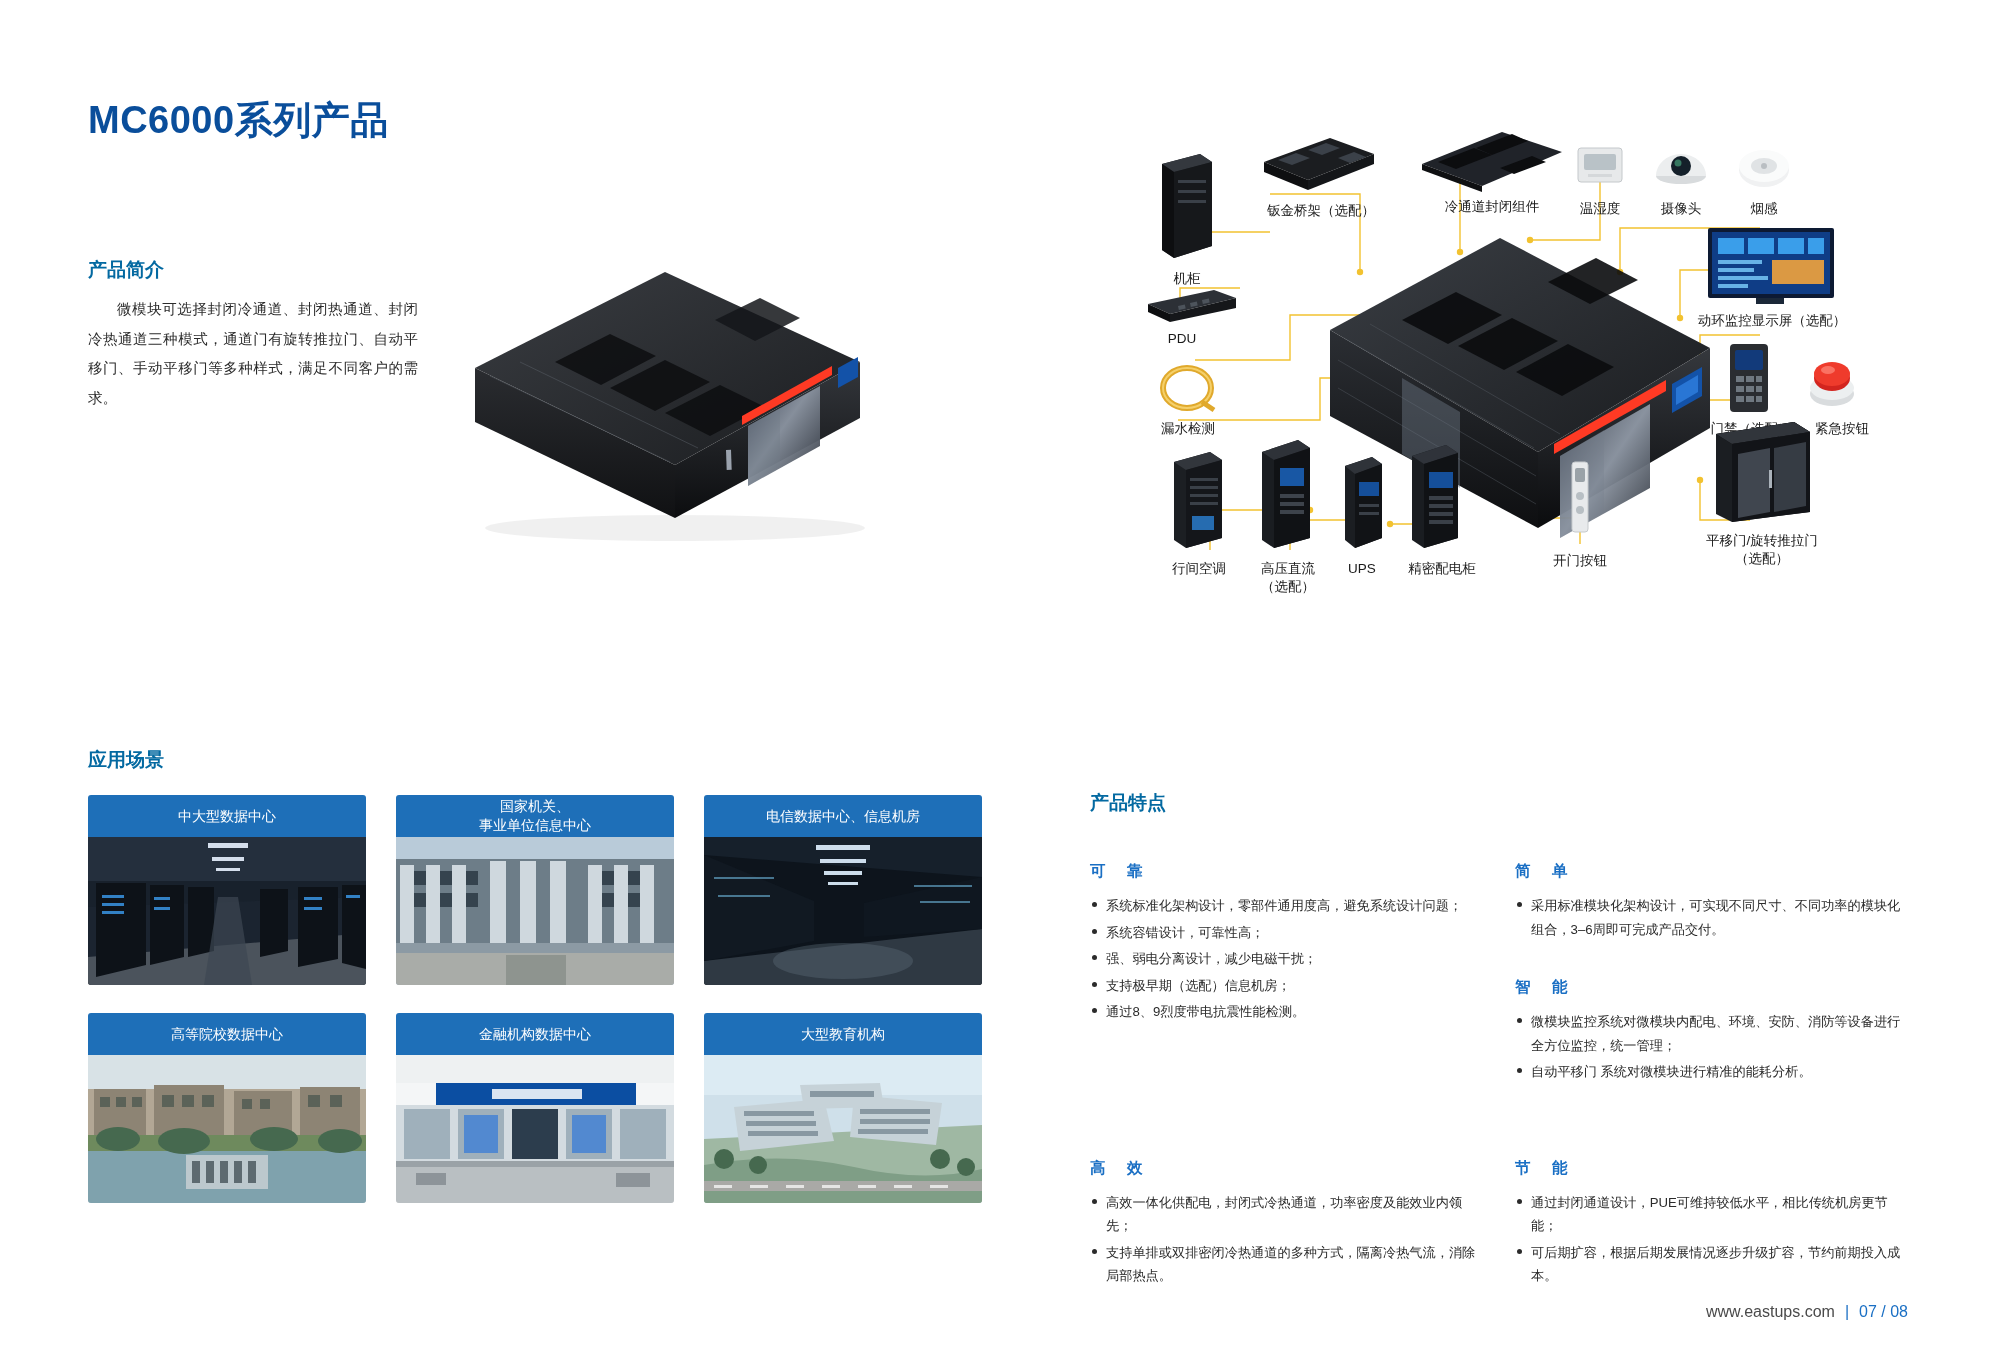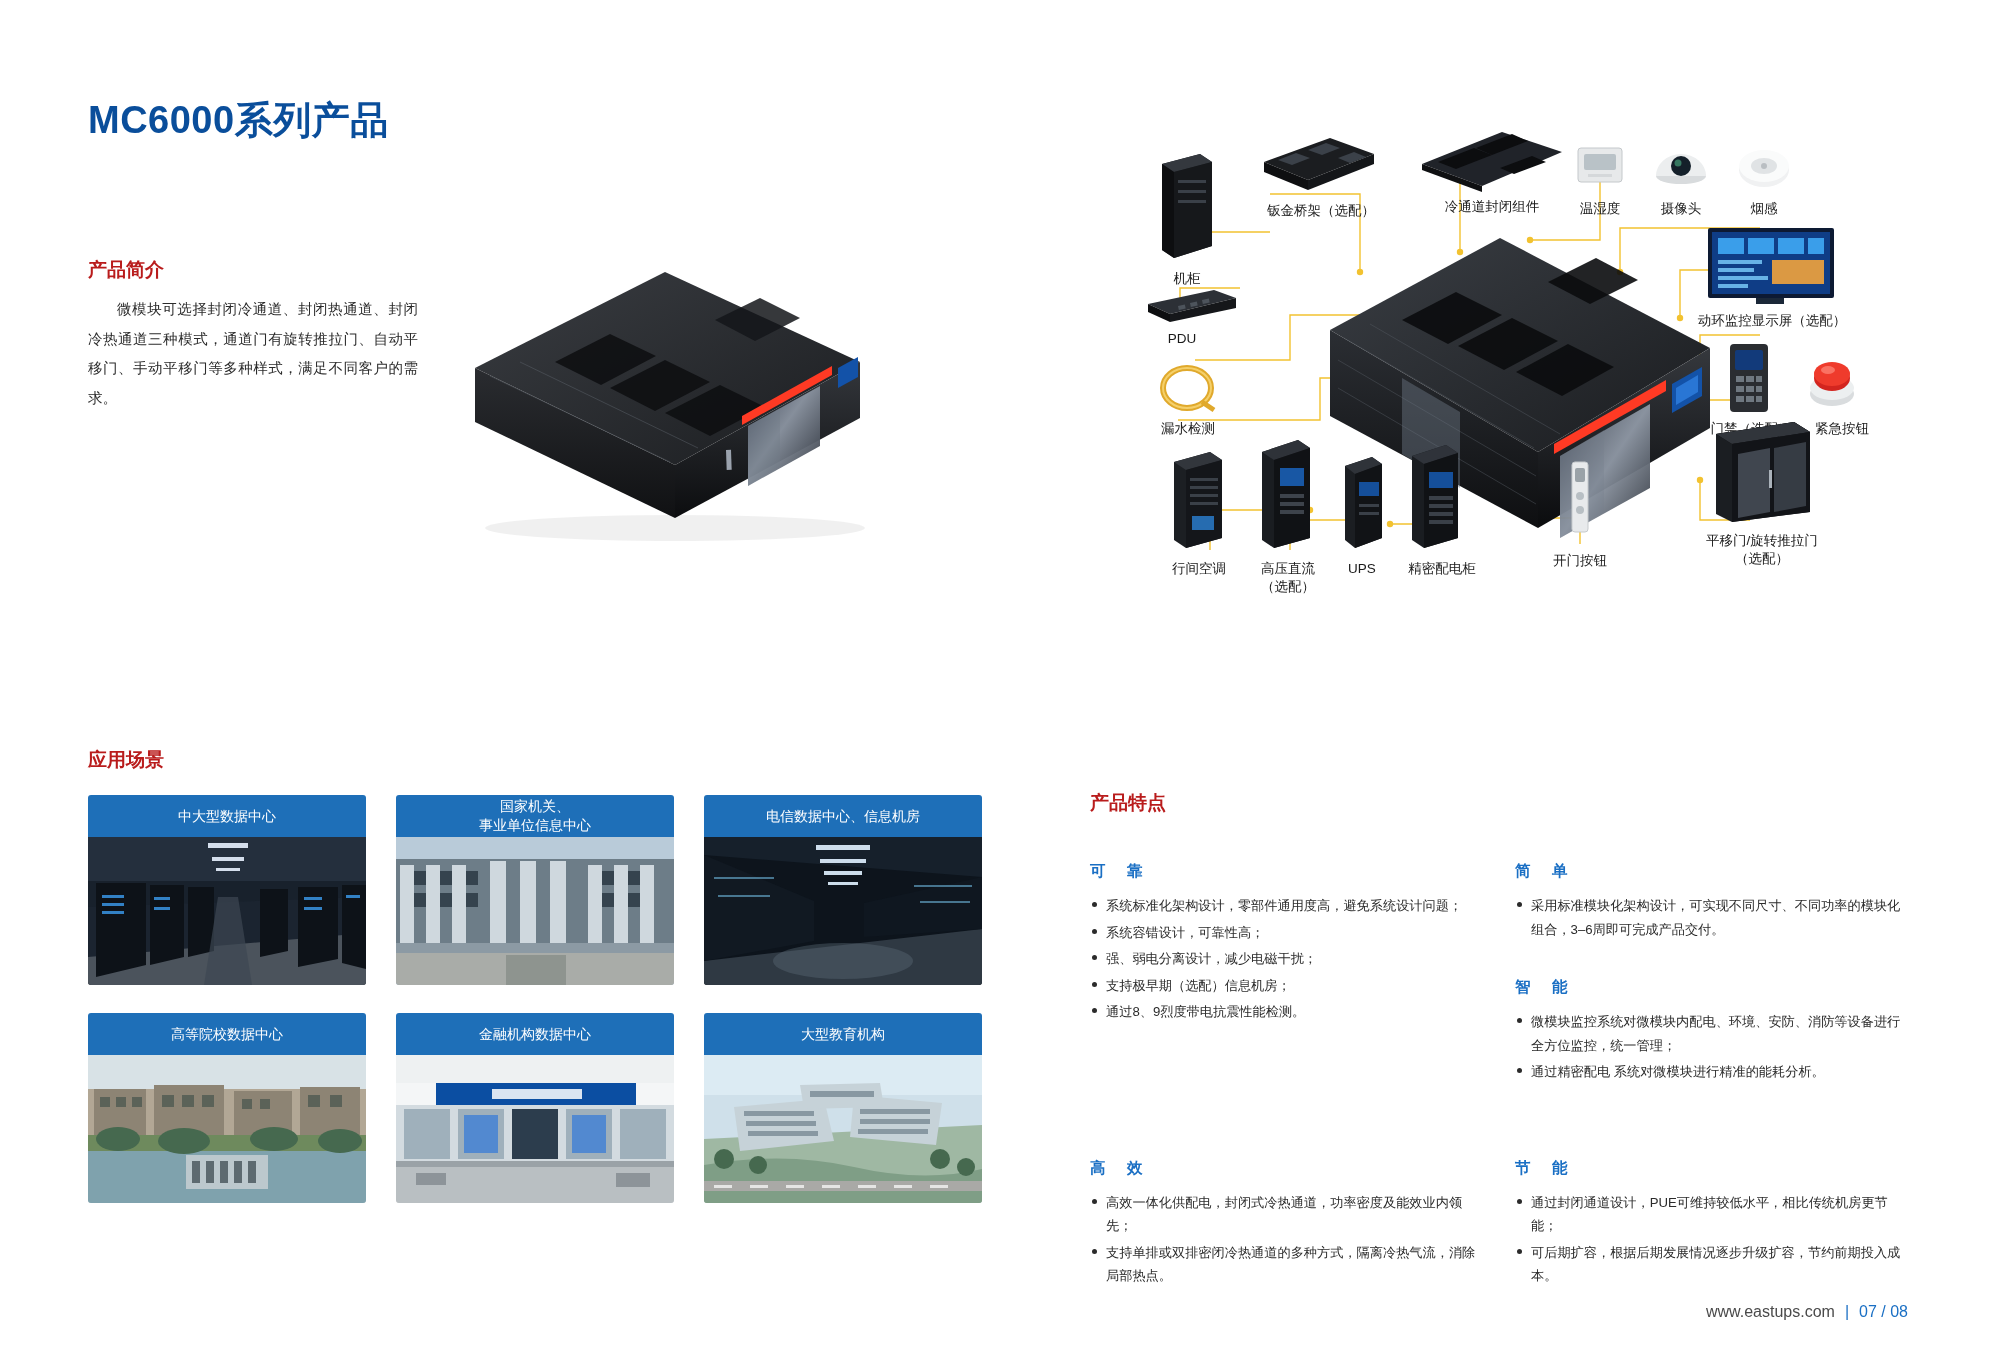--- a/index.html
+++ b/index.html
@@ -14,21 +14,21 @@
   }
   .page { position:absolute; inset:0; }
 
   
   .title {
     position:absolute; left:88px; top:95px;
     font-size:38px; font-weight:bold; color:#0a4e9b;
     letter-spacing:0.5px;
   }
   .sec-head {
-    color:#b91c1c; font-size:19px; font-weight:bold;
+    color:#0369a1; font-size:19px; font-weight:bold;
   }
   #intro-head { position:absolute; left:88px; top:257px; }
   .intro-body {
     position:absolute; left:88px; top:295px; width:330px;
     font-size:14.5px; line-height:2.05; color:#2b2b2b; text-align:justify;
   }
   .intro-body p { margin:0 0 14px 0; text-indent:2em; }
 
   
   .hero-photo {
@@ -712,21 +712,21 @@
     </div>
 
     <div>
       <div class="feat-title">简　单</div>
       <ul class="feat-list">
         <li>采用标准模块化架构设计，可实现不同尺寸、不同功率的模块化组合，3–6周即可完成产品交付。</li>
       </ul>
       <div class="feat-title" style="margin-top:36px;">智　能</div>
       <ul class="feat-list">
         <li>微模块监控系统对微模块内配电、环境、安防、消防等设备进行全方位监控，统一管理；</li>
-        <li>通过精密配电 系统对微模块进行精准的能耗分析。</li>
+        <li>自动平移门 系统对微模块进行精准的能耗分析。</li>
       </ul>
     </div>
 
     <div style="margin-top:36px;">
       <div class="feat-title">高　效</div>
       <ul class="feat-list">
         <li>高效一体化供配电，封闭式冷热通道，功率密度及能效业内领先；</li>
         <li>支持单排或双排密闭冷热通道的多种方式，隔离冷热气流，消除局部热点。</li>
       </ul>
     </div>

